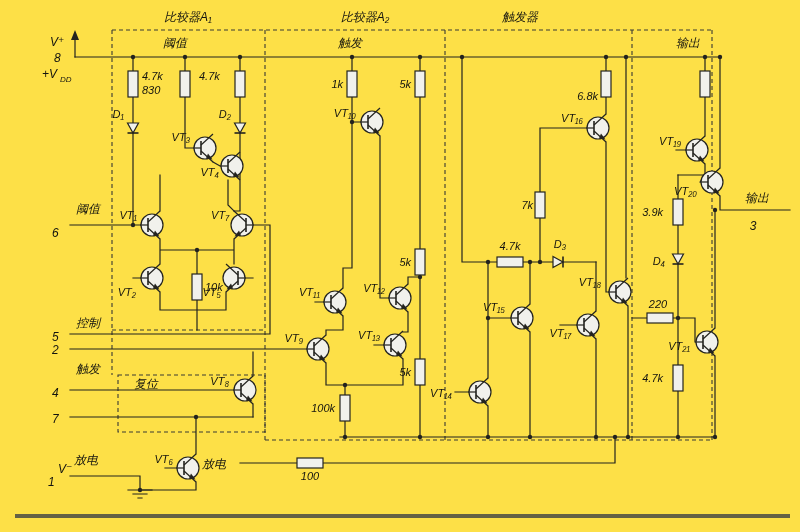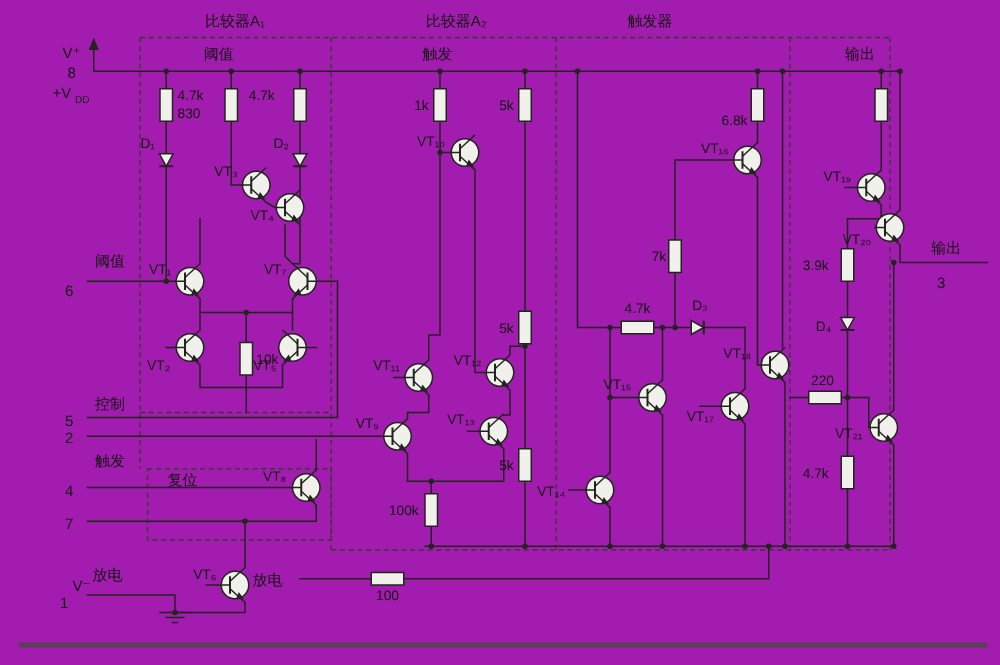--- a/index.html
+++ b/index.html
@@ -1,17 +1,17 @@
 <!DOCTYPE html>
 <html><head>
 <meta charset="utf-8">
 <style>
   html,body{margin:0;padding:0;background:#e8e8e2;}
-  .page{width:800px;height:532px;background:#a21caf;position:relative;overflow:hidden;
-        font-family:"Liberation Sans","DejaVu Sans",sans-serif;}
+  .page{width:800px;height:532px;background:#fde047;position:relative;overflow:hidden;
+        font-family:"Liberation Sans","DejaVu Sans",sans-serif;font-style:italic;}
   svg{display:block}
   .wire path,.wire line{stroke:#23231f;stroke-width:1.2;fill:none;stroke-linecap:square}
   .dash line,.dash rect{stroke:#3a3a34;stroke-width:1.1;fill:none;stroke-dasharray:4 3}
   text{fill:#14140f;font-size:11px}
   text.cjk{font-size:12px}
   text.pin{font-size:12px}
   text.sub{font-size:8px}
   .sym{fill:#f1f1ec;stroke:#23231f;stroke-width:1.2}
   .symline{stroke:#23231f;stroke-width:1.2;fill:none}
   .symbar{stroke:#23231f;stroke-width:1.6;fill:none}

